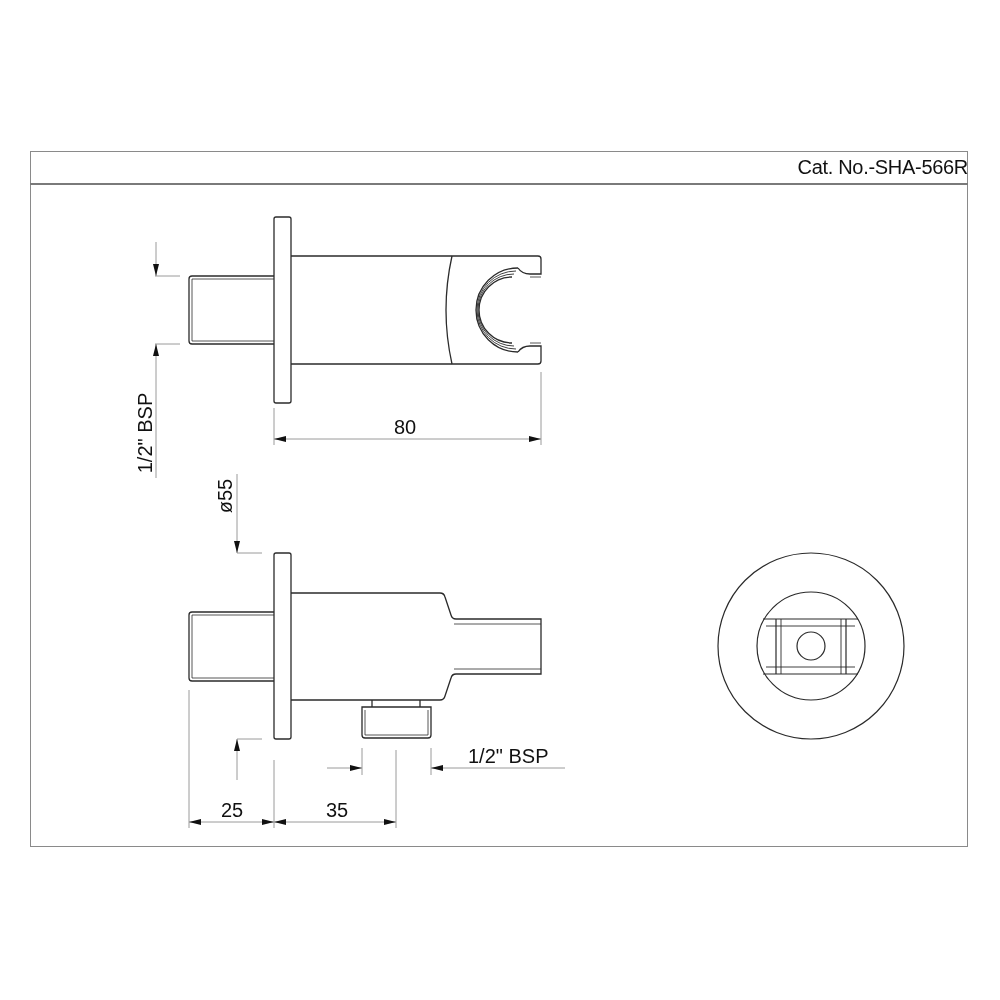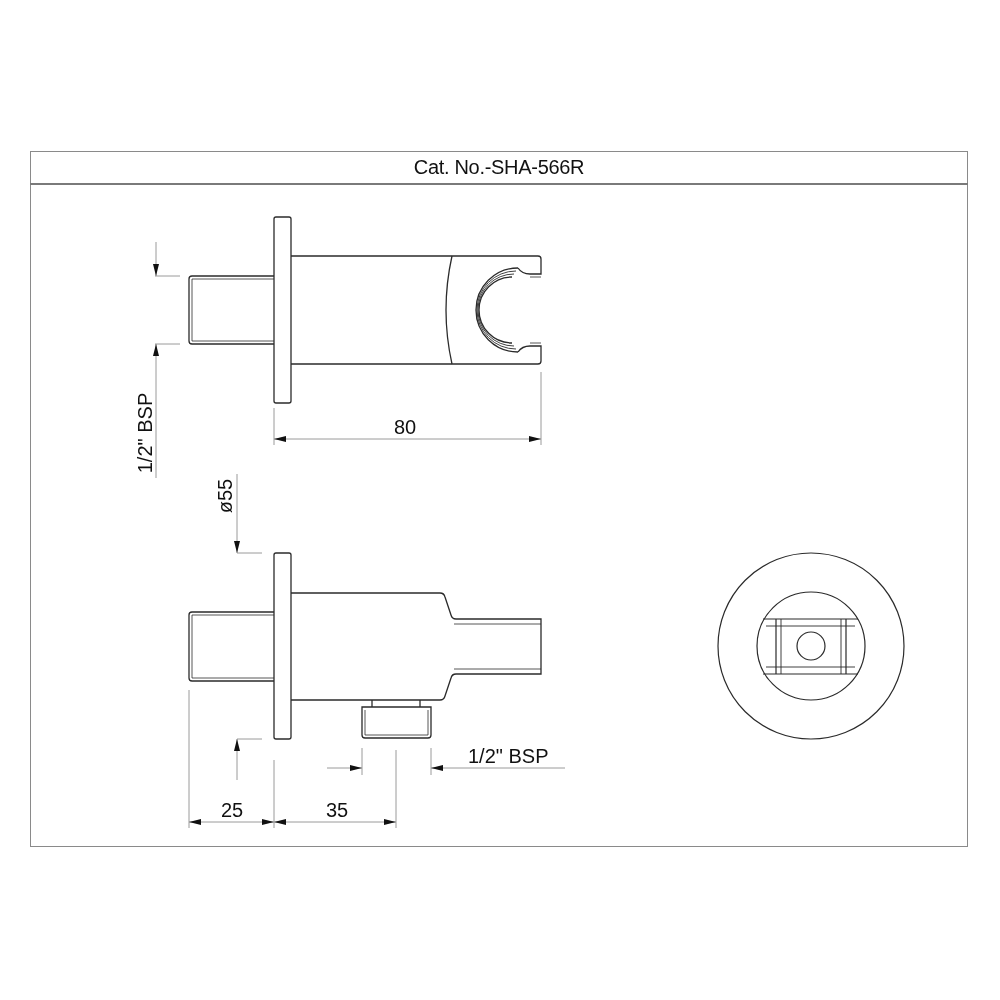--- a/index.html
+++ b/index.html
@@ -3,21 +3,21 @@
 <meta charset="utf-8">
 <style>
   html, body { margin: 0; padding: 0; background: #ffffff; }
   body { width: 1000px; height: 1000px; position: relative; overflow: hidden;
          font-family: "Liberation Sans", sans-serif; }
   #sheet { position: absolute; left: 0; top: 0; width: 1000px; height: 1000px; }
   .frame { position: absolute; left: 30px; top: 151px; width: 938px; height: 696px;
            border: 1.5px solid #8a8a8a; box-sizing: border-box; }
   .title-bar { position: absolute; left: 30px; top: 151px; width: 938px; height: 34px;
                border-bottom: 2px solid #7a7a7a; box-sizing: border-box;
-               display: flex; align-items: center; justify-content: center; }
+               display: flex; align-items: center; justify-content: flex-end; }
   .title-text { font-size: 20px; color: #111; letter-spacing: -0.3px; }
   svg text { font-family: "Liberation Sans", sans-serif; fill: #111; }
 </style>
 </head>
 <body>
 
 <div id="sheet">
   <div class="frame"></div>
   <div class="title-bar">
     <span class="title-text">Cat. No.-SHA-566R</span>

